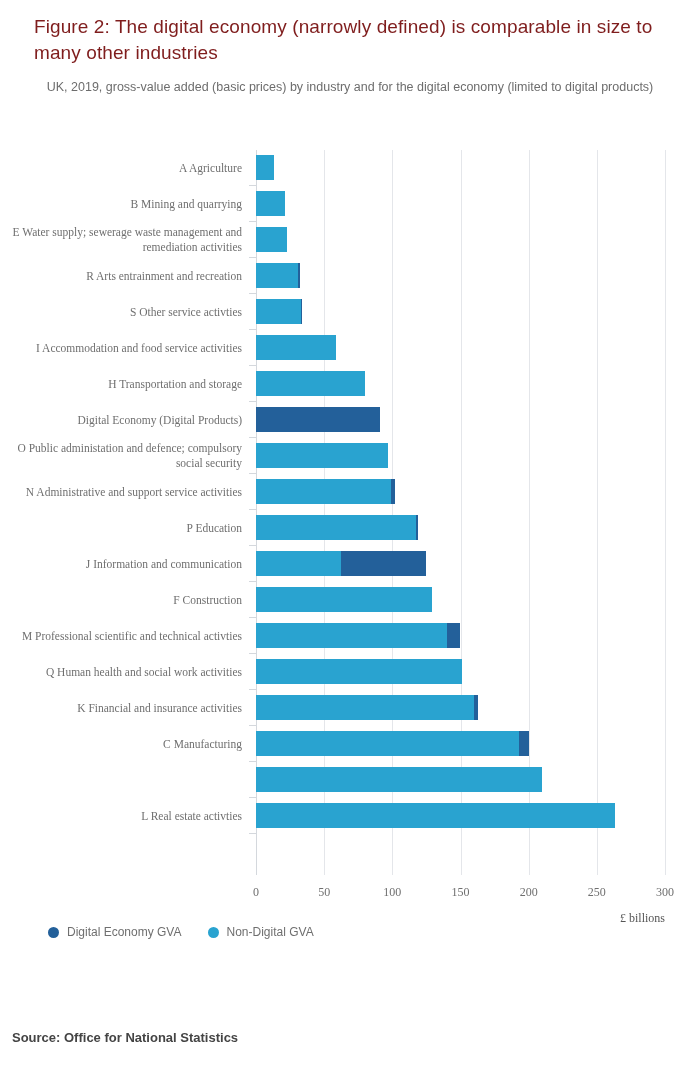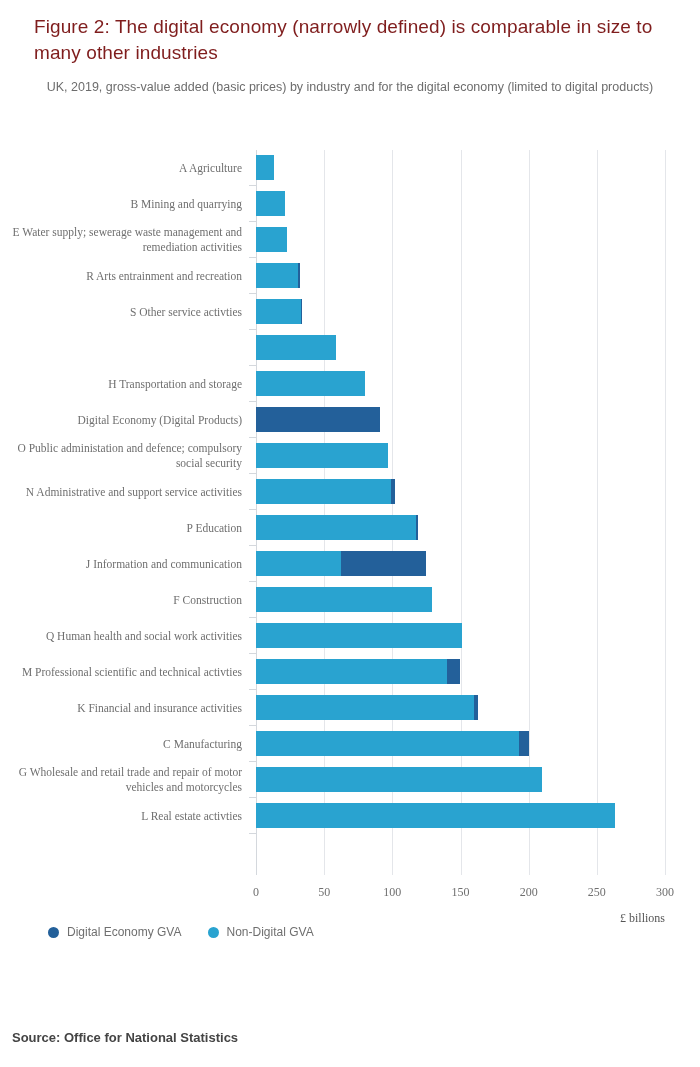--- a/index.html
+++ b/index.html
@@ -226,20 +226,21 @@
         <div class="row">
           <div class="row-tick"></div>
           <div class="row-label">S Other service activties</div>
           <div class="bar" title="S Other service activties: 34 £ billions" style="left: 0%; width: 11.3333%;">
             <div class="seg seg-nondigital" style="width: 97.0588%; background: rgb(41, 163, 208);"></div>
             <div class="seg seg-digital" style="width: 2.94118%; background: rgb(35, 96, 154);"></div>
           </div>
         </div>
         <div class="row">
           <div class="row-tick"></div>
+          <div class="row-label">I Accommodation and food service activities</div>
           <div class="bar" title="I Accommodation and food service activities: 59 £ billions" style="left: 0%; width: 19.6667%;">
             <div class="seg seg-nondigital" style="width: 100%; background: rgb(41, 163, 208);"></div>
           </div>
         </div>
         <div class="row">
           <div class="row-tick"></div>
           <div class="row-label">H Transportation and storage</div>
           <div class="bar" title="H Transportation and storage: 80 £ billions" style="left: 0%; width: 26.6667%;">
             <div class="seg seg-nondigital" style="width: 100%; background: rgb(41, 163, 208);"></div>
           </div>
@@ -284,52 +285,51 @@
         </div>
         <div class="row">
           <div class="row-tick"></div>
           <div class="row-label">F Construction</div>
           <div class="bar" title="F Construction: 129 £ billions" style="left: 0%; width: 43%;">
             <div class="seg seg-nondigital" style="width: 100%; background: rgb(41, 163, 208);"></div>
           </div>
         </div>
         <div class="row">
           <div class="row-tick"></div>
-          <div class="row-label">Q Human health and social work activities</div>
-          <div class="bar" title="Q Human health and social work activities: 151 £ billions" style="left: 0%; width: 50.3333%;">
-            <div class="seg seg-nondigital" style="width: 100%; background: rgb(41, 163, 208);"></div>
-          </div>
-        </div>
-        <div class="row">
-          <div class="row-tick"></div>
           <div class="row-label">M Professional scientific and technical activties</div>
           <div class="bar" title="M Professional scientific and technical activties: 150 £ billions" style="left: 0%; width: 50%;">
             <div class="seg seg-nondigital" style="width: 93.3333%; background: rgb(41, 163, 208);"></div>
             <div class="seg seg-digital" style="width: 6.66667%; background: rgb(35, 96, 154);"></div>
           </div>
         </div>
         <div class="row">
           <div class="row-tick"></div>
+          <div class="row-label">Q Human health and social work activities</div>
+          <div class="bar" title="Q Human health and social work activities: 151 £ billions" style="left: 0%; width: 50.3333%;">
+            <div class="seg seg-nondigital" style="width: 100%; background: rgb(41, 163, 208);"></div>
+          </div>
+        </div>
+        <div class="row">
+          <div class="row-tick"></div>
           <div class="row-label">K Financial and insurance activities</div>
           <div class="bar" title="K Financial and insurance activities: 163 £ billions" style="left: 0%; width: 54.3333%;">
             <div class="seg seg-nondigital" style="width: 98.1595%; background: rgb(41, 163, 208);"></div>
             <div class="seg seg-digital" style="width: 1.84049%; background: rgb(35, 96, 154);"></div>
           </div>
         </div>
         <div class="row">
           <div class="row-tick"></div>
           <div class="row-label">C Manufacturing</div>
           <div class="bar" title="C Manufacturing: 200 £ billions" style="left: 0%; width: 66.6667%;">
             <div class="seg seg-nondigital" style="width: 96.5%; background: rgb(41, 163, 208);"></div>
             <div class="seg seg-digital" style="width: 3.5%; background: rgb(35, 96, 154);"></div>
           </div>
         </div>
         <div class="row">
           <div class="row-tick"></div>
-          <div class="row-label">G Wholesale and retail trade and repair of motor vehicles and motorcycles</div>
           <div class="bar" title="G Wholesale and retail trade and repair of motor vehicles and motorcycles: 210 £ billions" style="left: 0%; width: 70%;">
             <div class="seg seg-nondigital" style="width: 100%; background: rgb(41, 163, 208);"></div>
           </div>
         </div>
         <div class="row">
           <div class="row-tick"></div>
           <div class="row-label">L Real estate activties</div>
           <div class="bar" title="L Real estate activties: 263 £ billions" style="left: 0%; width: 87.6667%;">
             <div class="seg seg-nondigital" style="width: 100%; background: rgb(41, 163, 208);"></div>
           </div>

